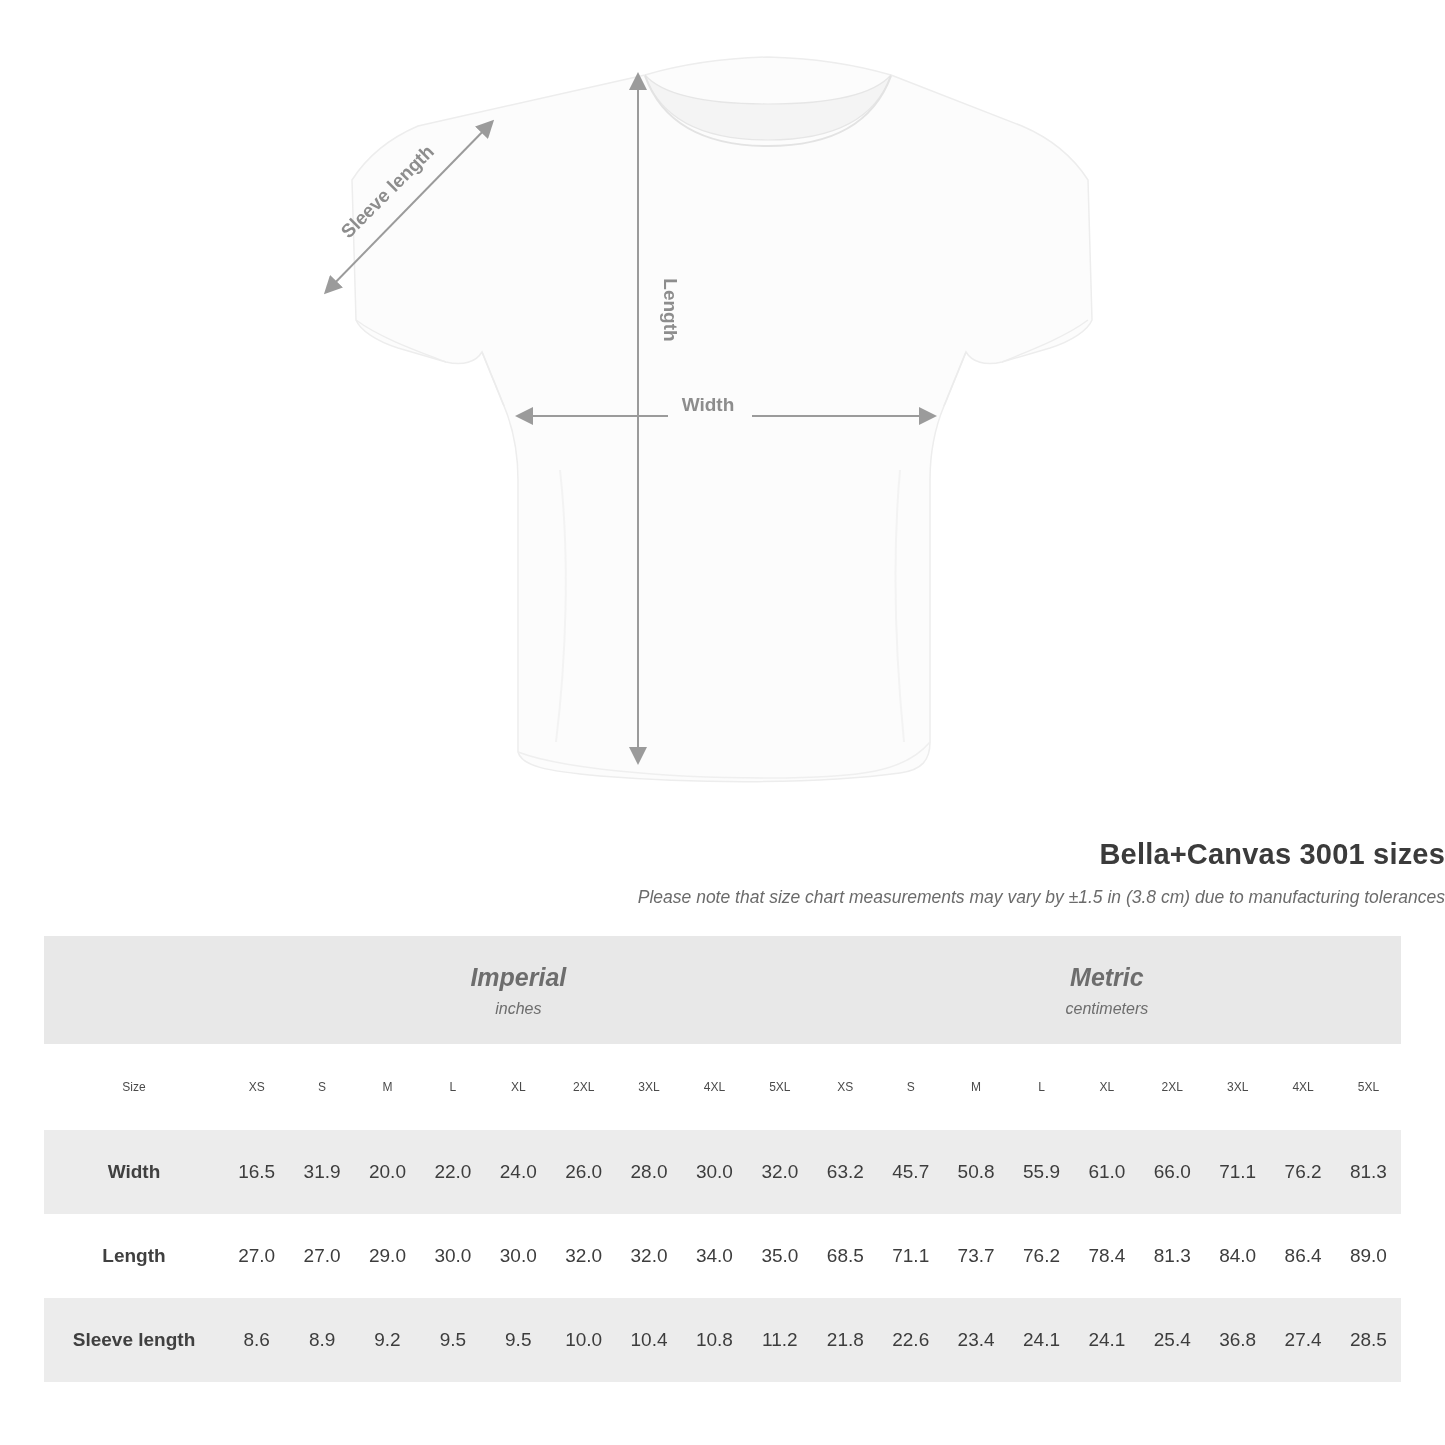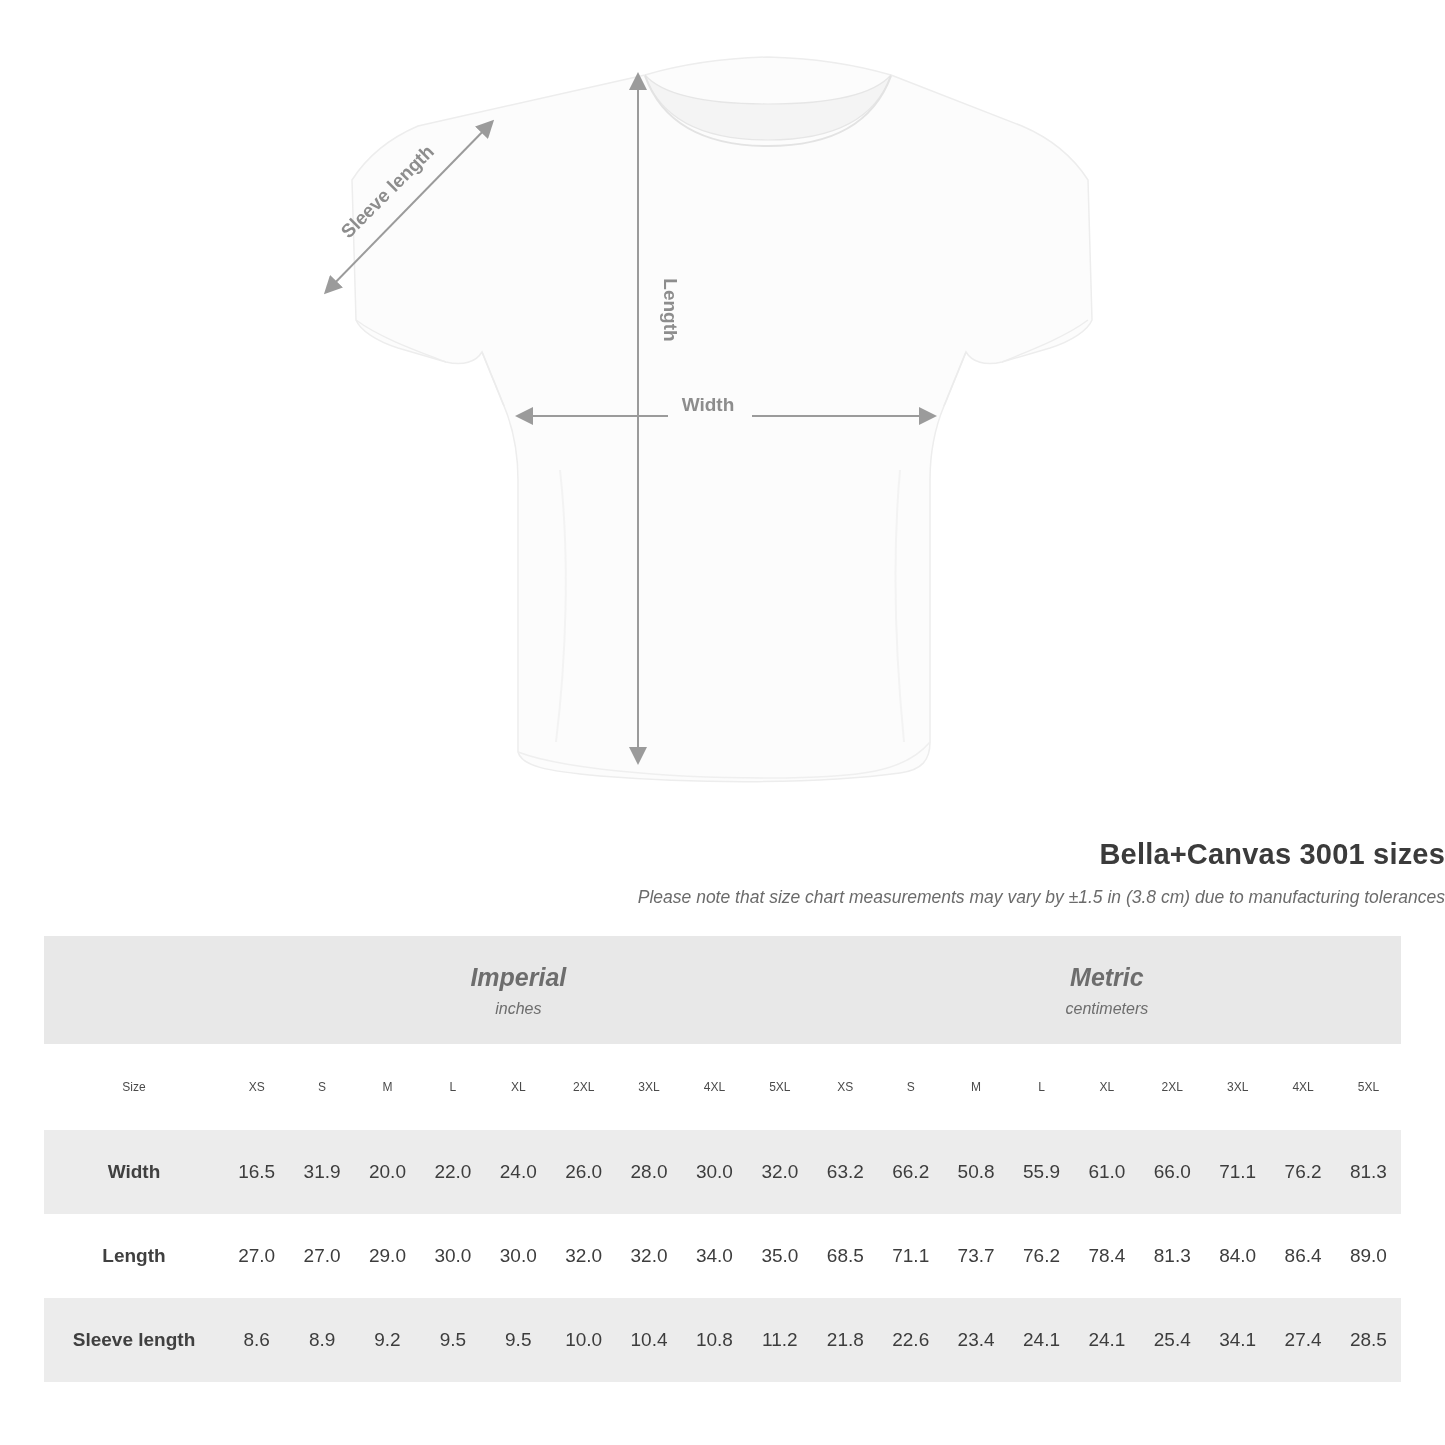--- a/index.html
+++ b/index.html
@@ -261,21 +261,21 @@
           <td>16.5</td>
           <td>31.9</td>
           <td>20.0</td>
           <td>22.0</td>
           <td>24.0</td>
           <td>26.0</td>
           <td>28.0</td>
           <td>30.0</td>
           <td>32.0</td>
           <td>63.2</td>
-          <td>66.2</td>
+          <td>45.7</td>
           <td>50.8</td>
           <td>55.9</td>
           <td>61.0</td>
           <td>66.0</td>
           <td>71.1</td>
           <td>76.2</td>
           <td>81.3</td>
         </tr>
 
         <tr class="data-row row-plain">
@@ -310,21 +310,21 @@
           <td>10.0</td>
           <td>10.4</td>
           <td>10.8</td>
           <td>11.2</td>
           <td>21.8</td>
           <td>22.6</td>
           <td>23.4</td>
           <td>24.1</td>
           <td>24.1</td>
           <td>25.4</td>
-          <td>34.1</td>
+          <td>36.8</td>
           <td>27.4</td>
           <td>28.5</td>
         </tr>
       </tbody>
     </table>
   </div>
 
 </div>
 
 </body></html>

